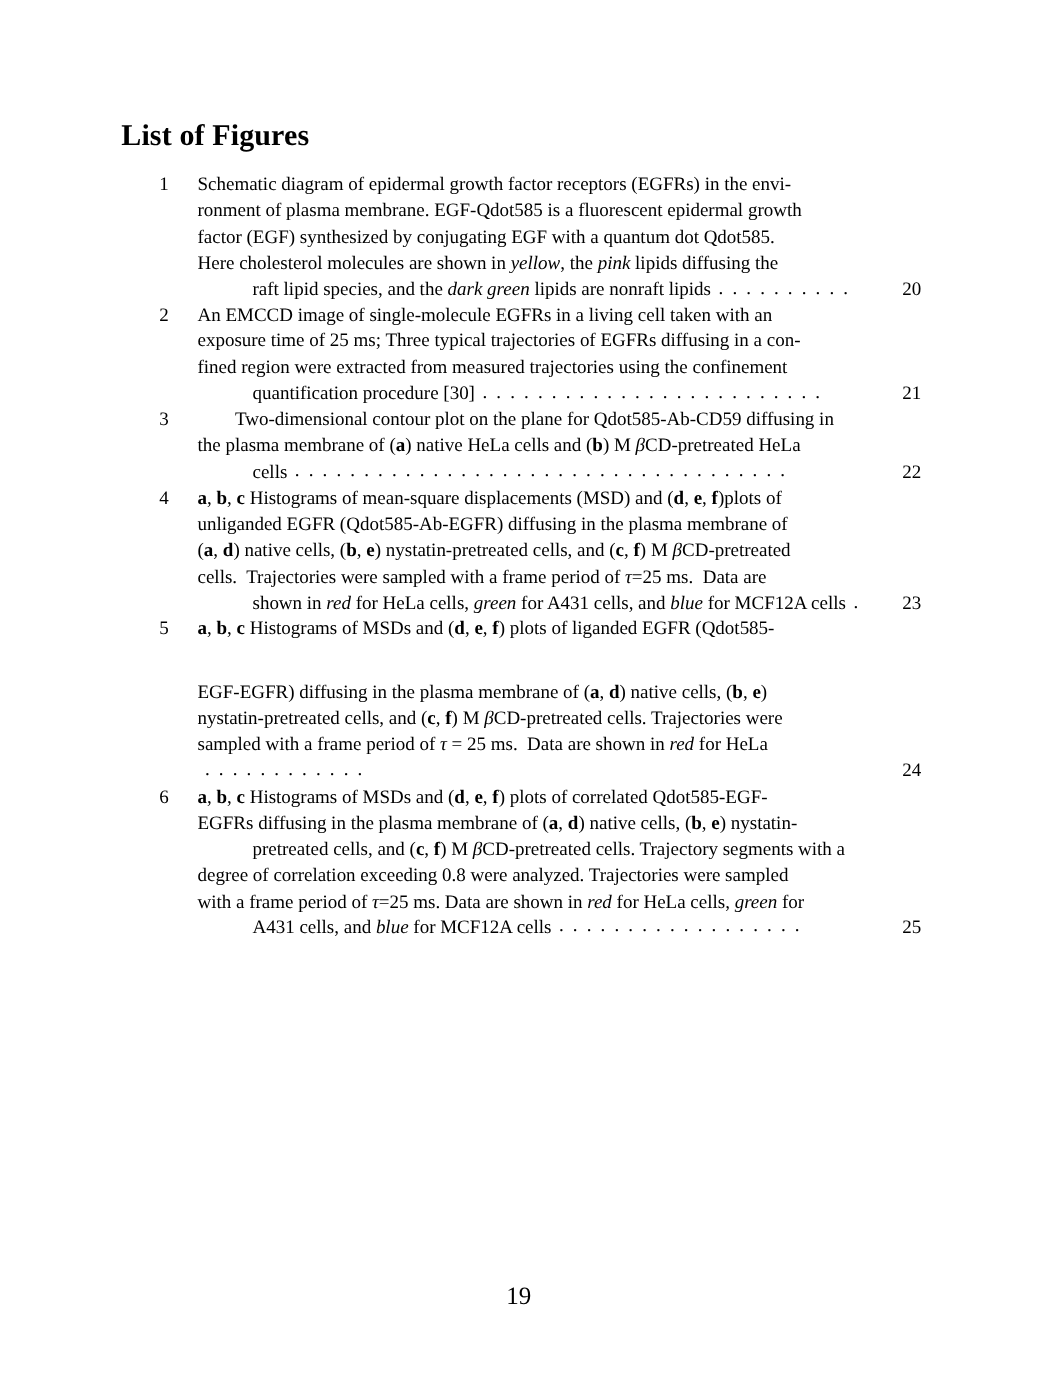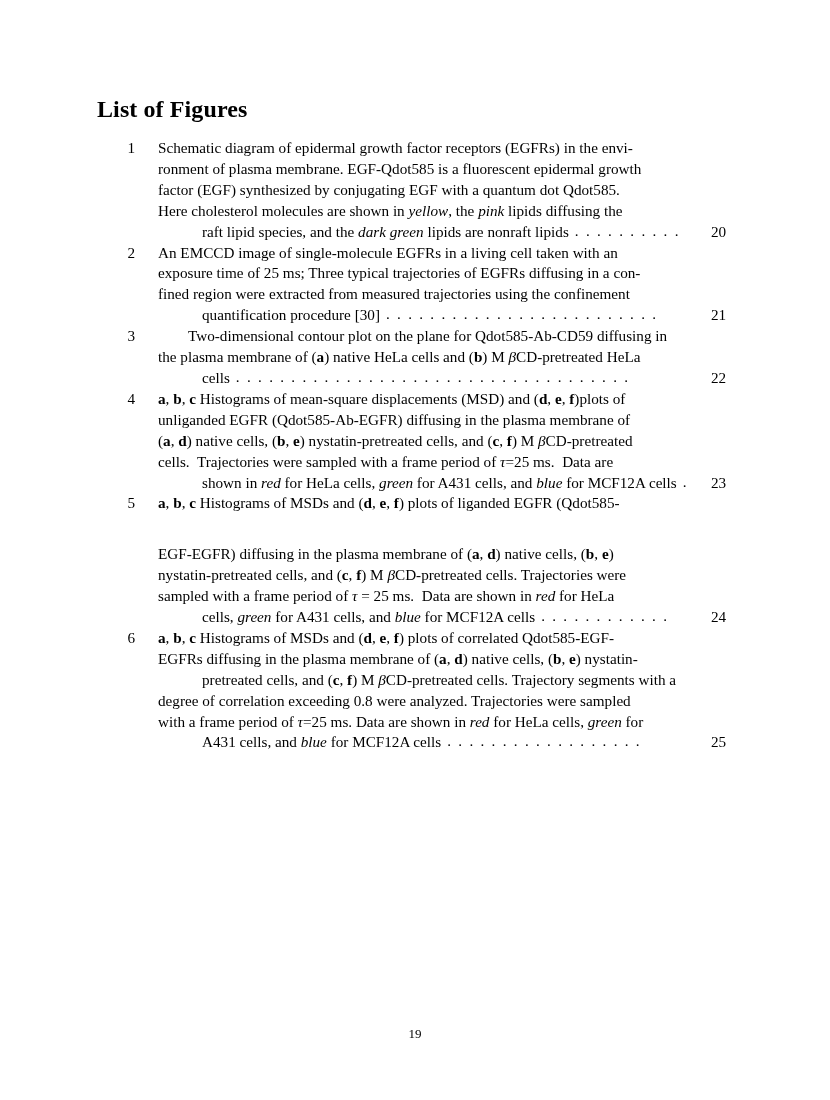--- a/index.html
+++ b/index.html
@@ -86,35 +86,35 @@
     margin: 0 2px 0 6px;
     font-size: 15.2px;
     letter-spacing: 7.3px;
     color: #000;
     position: relative;
     top: -1px;
   }
   .lof-page {
     flex: 0 0 auto;
     width: 26px;
-    text-align: left;
+    text-align: right;
     font-size: 15.2px;
   }
 
   i, .it { font-style: italic; }
   b, .bd { font-weight: bold; }
   .gk { font-style: italic; font-family: "Liberation Serif", "DejaVu Serif", serif; }
 
   .folio {
     position: absolute;
     left: 0;
     top: 1026px;
     width: 830px;
     text-align: center;
-    font-size: 13px;
+    font-size: 20px;
   }
 </style>
 </head>
 <body>
 
 <div class="page">
 
   <div class="lof-title">List of Figures</div>
 
   <div class="lof-list" id="lof-list">
@@ -172,21 +172,20 @@
         </div>
       </div>
       <div class="lof-entry">
         <span class="lof-num">5</span>
         <div class="lof-body">
           <div style="white-space: pre;"><b>a</b><span>, </span><b>b</b><span>, </span><b>c</b><span> Histograms of MSDs and (</span><b>d</b><span>, </span><b>e</b><span>, </span><b>f</b><span>) plots of liganded EGFR (Qdot585-</span></div>
           <div style="white-space: pre; margin-top: 30px;"><span>EGF-EGFR) diffusing in the plasma membrane of (</span><b>a</b><span>, </span><b>d</b><span>) native cells, (</span><b>b</b><span>, </span><b>e</b><span>)</span></div>
           <div style="white-space: pre;"><span>nystatin-pretreated cells, and (</span><b>c</b><span>, </span><b>f</b><span>) M </span><span class="gk">β</span><span>CD-pretreated cells. Trajectories were</span></div>
           <div style="white-space: pre;"><span>sampled with a frame period of </span><span class="gk">τ</span><span> = 25 ms.  Data are shown in </span><i>red</i><span> for HeLa</span></div>
           <div class="lof-lastline">
-            <span class="tail"><span>cells, </span><i>green</i><span> for A431 cells, and </span><i>blue</i><span> for MCF12A cells</span></span>
             <span class="lof-leader">............</span>
             <span class="lof-page">24</span>
           </div>
         </div>
       </div>
       <div class="lof-entry">
         <span class="lof-num">6</span>
         <div class="lof-body">
           <div style="white-space: pre;"><b>a</b><span>, </span><b>b</b><span>, </span><b>c</b><span> Histograms of MSDs and (</span><b>d</b><span>, </span><b>e</b><span>, </span><b>f</b><span>) plots of correlated Qdot585-EGF-</span></div>
           <div style="white-space: pre;"><span>EGFRs diffusing in the plasma membrane of (</span><b>a</b><span>, </span><b>d</b><span>) native cells, (</span><b>b</b><span>, </span><b>e</b><span>) nystatin-</span></div>

